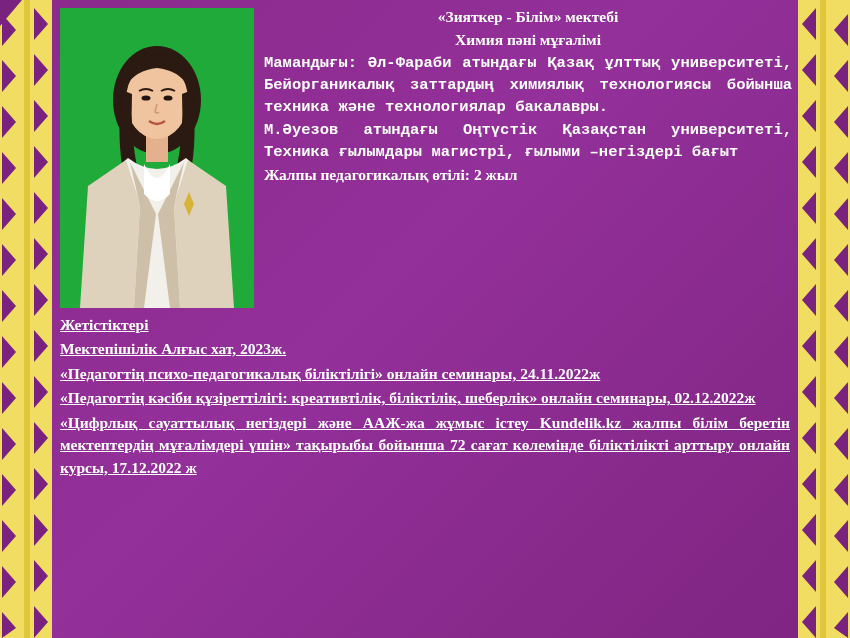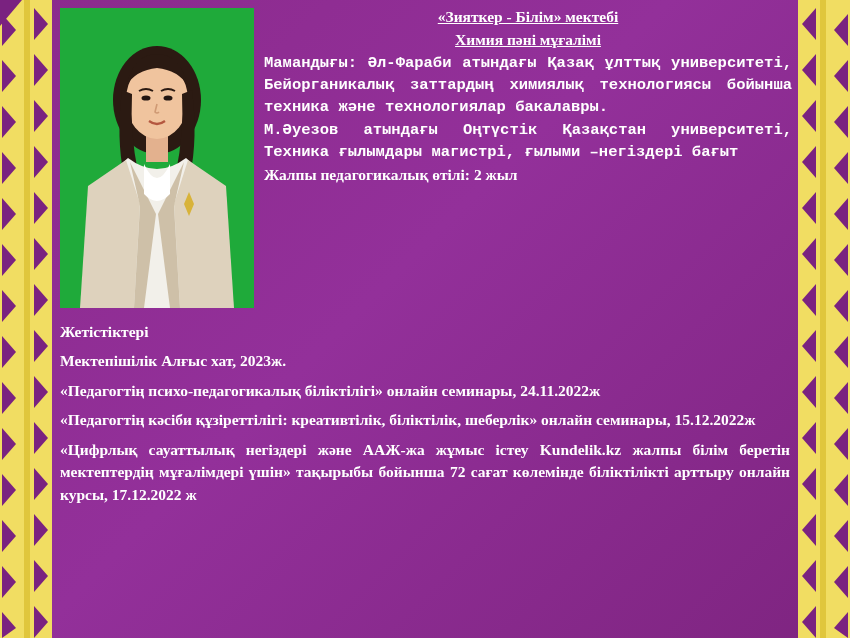--- a/index.html
+++ b/index.html
@@ -65,35 +65,35 @@
   .head-block {
     position: absolute;
     left: 212px;
     top: 6px;
     width: 528px;
     color: #ffffff;
     font-size: 15.5px;
     font-weight: bold;
     line-height: 1.42;
   }
-  .head-block .centered { text-align: center; text-decoration: underline; }
+  .head-block .centered { text-align: center; }
   .head-block .just { text-align: justify; text-align-last: left; font-family: Liberation Mono, monospace; }
   .head-block p { margin: 0 0 1px 0; }
 
   .lower-block {
     position: absolute;
     left: 8px;
     top: 314px;
     width: 730px;
     color: #ffffff;
     font-size: 15.5px;
     font-weight: bold;
     line-height: 1.45;
   }
-  .lower-block p { margin: 7px 0 2px 0; }
+  .lower-block p { margin: 0 0 2px 0; text-decoration: underline; }
   .lower-block .just { text-align: justify; text-align-last: left; }
 </style>
 </head>
 <body>
 
 <div id="slide">
 
   <div class="border-strip left">
     <svg class="zig" viewBox="0 0 52 638" preserveAspectRatio="none">
       <rect x="0" y="0" width="52" height="638" fill="#f1dd62"></rect>
@@ -228,18 +228,18 @@
       <p class="centered">Химия пәні мұғалімі</p>
       <p class="just">Мамандығы: Әл-Фараби атындағы Қазақ ұлттық университеті, Бейорганикалық заттардың химиялық технологиясы бойынша техника және технологиялар бакалавры.</p>
       <p class="just">М.Әуезов атындағы Оңтүстік Қазақстан университеті, Техника ғылымдары магистрі, ғылыми –негіздері бағыт</p>
       <p>Жалпы педагогикалық өтілі: 2 жыл</p>
     </div>
 
     <div class="lower-block">
       <p>Жетістіктері</p>
       <p>Мектепішілік  Алғыс хат, 2023ж.</p>
       <p class="just">«Педагогтің психо-педагогикалық біліктілігі» онлайн семинары, 24.11.2022ж</p>
-      <p class="just">«Педагогтің кәсіби құзіреттілігі: креативтілік, біліктілік, шеберлік» онлайн семинары, 15.12.2022ж</p>
+      <p class="just">«Педагогтің кәсіби құзіреттілігі: креативтілік, біліктілік, шеберлік» онлайн семинары, 02.12.2022ж</p>
       <p class="just">«Цифрлық сауаттылық негіздері және ААЖ-жа жұмыс істеу Kundelik.kz жалпы білім беретін мектептердің мұғалімдері үшін» тақырыбы бойынша 72 сағат көлемінде біліктілікті арттыру онлайн курсы, 17.12.2022 ж</p>
     </div>
 
   </div>
 </div>
 
 </body></html>

